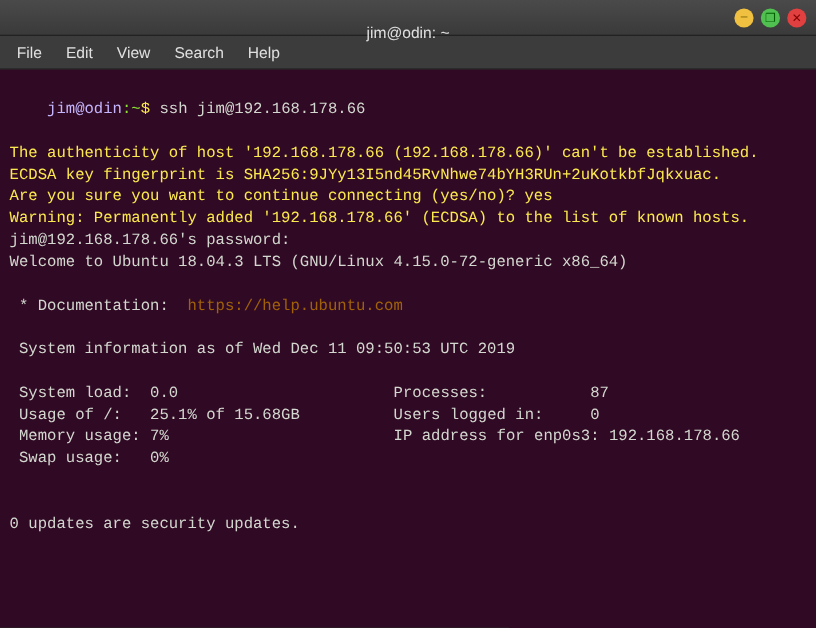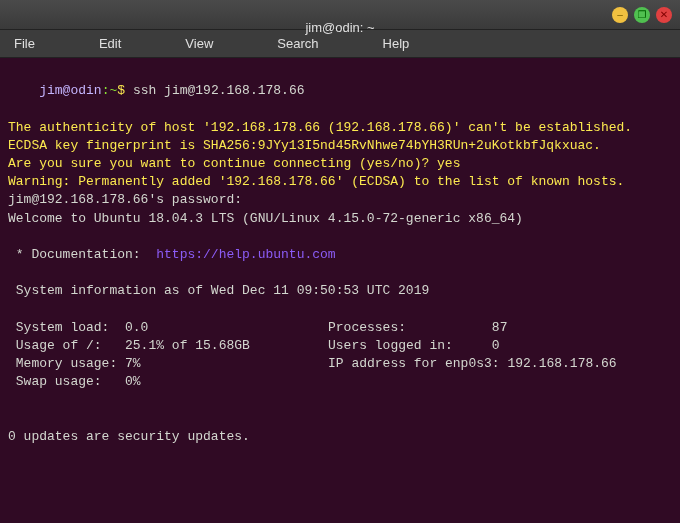--- a/index.html
+++ b/index.html
@@ -52,21 +52,20 @@
     .btn-close    { background: #e04040; color: #800000; }
 
     
     .menubar {
       background: #3c3c3c;
       height: 28px;
       display: flex;
       align-items: center;
       padding: 0 4px;
       border-bottom: 1px solid #222;
-      gap: 44px;
     }
     .menu-item {
       color: #e0e0e0;
       font-family: sans-serif;
       font-size: 13px;
       padding: 4px 10px;
       cursor: pointer;
       border-radius: 3px;
     }
 
@@ -76,21 +75,21 @@
       color: #d3d7cf;
       padding: 6px 8px;
       height: calc(523px - 30px - 28px);
       overflow: hidden;
       line-height: 1.4;
     }
 
     .line { white-space: pre; }
     .line-yellow { color: #fce94f; }
     .line-white { color: #d3d7cf; }
-    .link { color: #8b5cf6; }
+    .link { color: #a16207; }
     .prompt-user { color: #c4b5fd; }
     .prompt-colon { color: #8ae234; }
     .prompt-tilde { color: #8ae234; }
   </style>
 </head>
 <body>
 
 <div class="titlebar">
   <div style="flex:1"></div>
   <div class="titlebar-title">jim@odin: ~</div>

